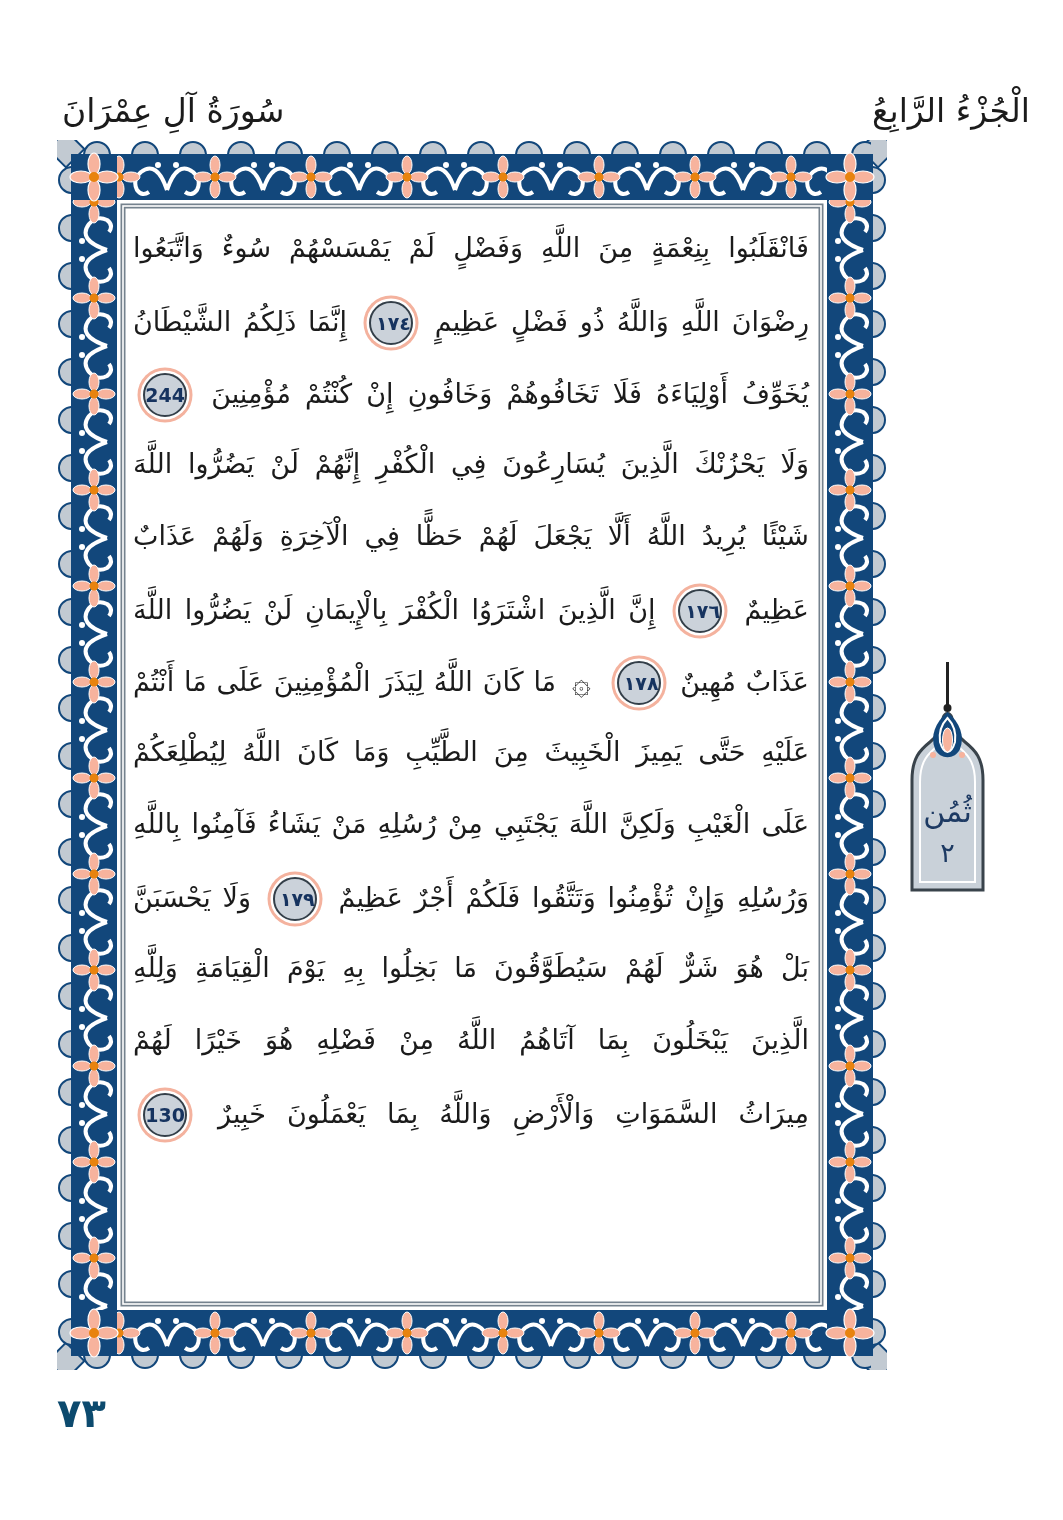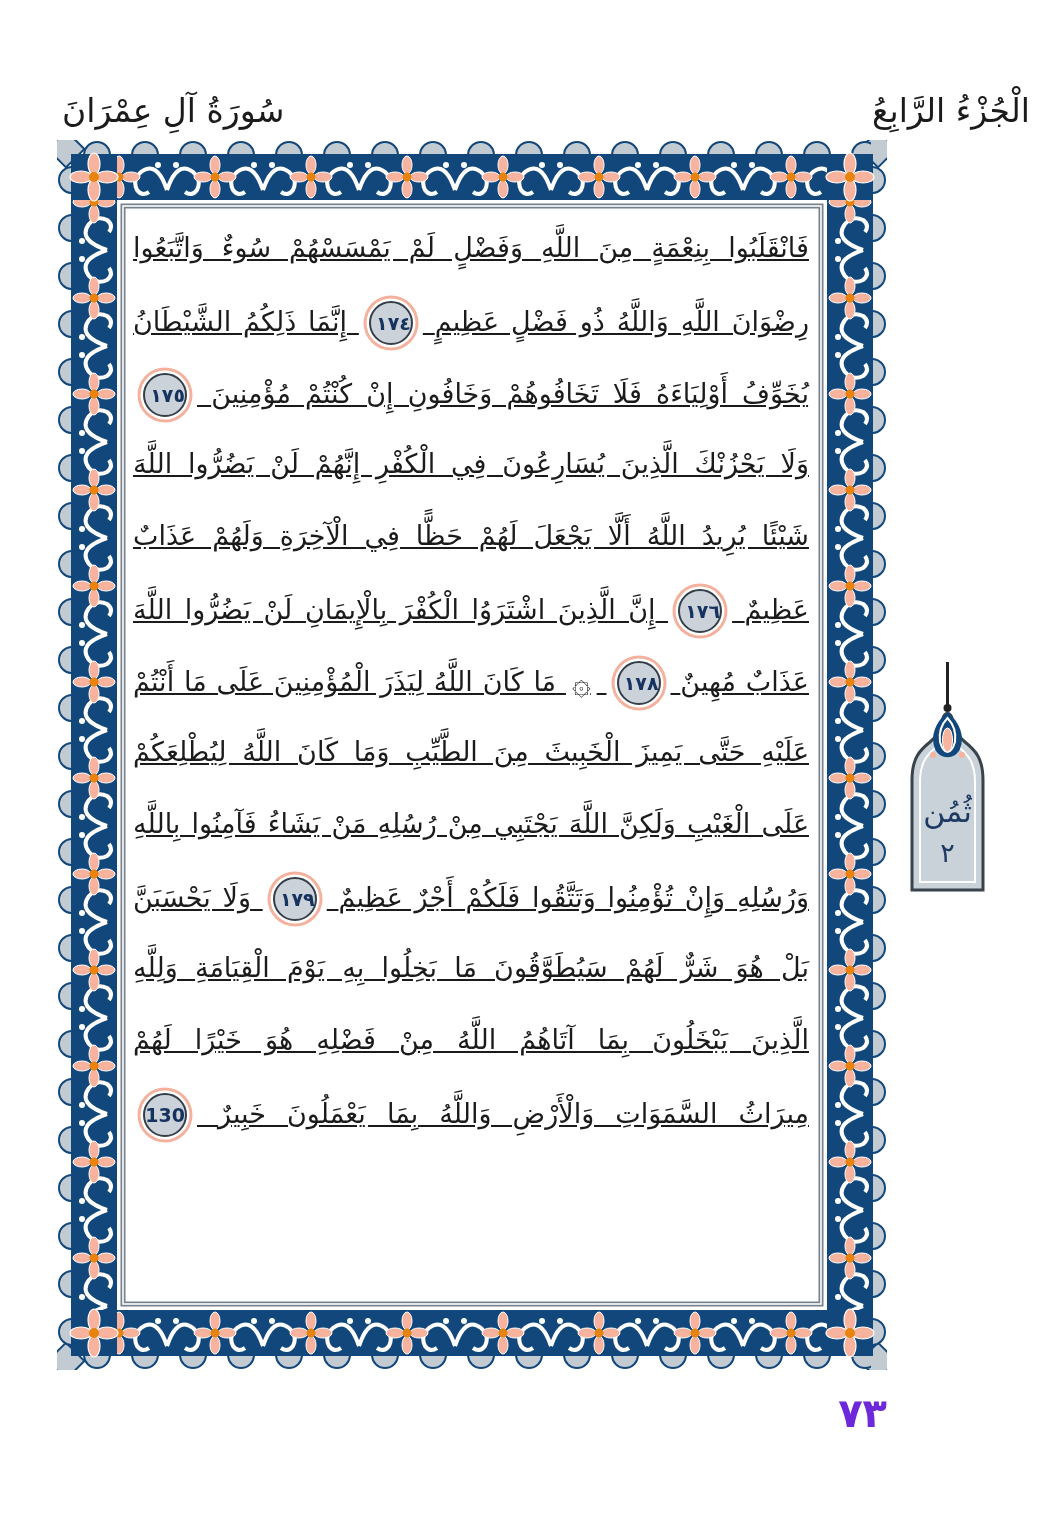--- a/index.html
+++ b/index.html
@@ -4,30 +4,30 @@
 <style>
   html,body{margin:0;padding:0;background:#ffffff;}
   #page{position:relative;width:1063px;height:1520px;background:#ffffff;overflow:hidden;
         font-family:"DejaVu Sans",sans-serif;color:#1b1b1b;}
   .hdr{position:absolute;top:64px;font-size:33px;direction:rtl;white-space:nowrap;color:#1b1b1b;margin-top:27px;}
   .hdr-left{left:62px;}
   .hdr-right{right:33px;}
   #frame{position:absolute;left:57px;top:140px;}
   #text-block{position:absolute;left:133px;top:212px;width:676px;}
   .qline{height:72px;line-height:72px;direction:rtl;text-align:justify;text-align-last:justify;
-         -moz-text-align-last:justify;font-size:27px;white-space:nowrap;color:#1b1b1b;text-decoration:underline;}
+         -moz-text-align-last:justify;font-size:27px;white-space:nowrap;color:#1b1b1b;}
   .qtext{letter-spacing:0;}
   .aya{display:inline-block;min-width:40px;height:40px;line-height:40px;border-radius:50%;
        background:#CBD2DA;color:#16335F;font-size:19px;text-align:center;vertical-align:middle;
        border:2px solid #343f49;box-shadow:0 0 0 2.5px #ffffff,0 0 0 5.5px #F4B29E;margin:17px 10px;
        font-weight:bold;}
   .rub{font-size:32px;vertical-align:middle;margin:0 6px;color:#1b1b1b;}
   #marker{position:absolute;left:896px;top:662px;}
-  #page-num{position:absolute;left:57px;top:1390px;width:830px;text-align:right;
-            font-size:40px;font-weight:bold;color:#6d28d9;}
+  #page-num{position:absolute;left:57px;top:1390px;width:830px;text-align:left;
+            font-size:40px;font-weight:bold;color:#0c4a6e;}
 </style>
 </head>
 <body>
 
 <div id="page">
 
   <div class="hdr hdr-left">سُورَةُ آلِ عِمْرَانَ</div>
   <div class="hdr hdr-right">الْجُزْءُ الرَّابِعُ</div>
 
   <svg id="frame" width="830" height="1230" viewBox="0 0 830 1230" xmlns="http://www.w3.org/2000/svg">
@@ -114,21 +114,21 @@
     <use href="#cornerFlower" transform="translate(37,1193)"></use>
     <use href="#cornerFlower" transform="translate(793,1193)"></use>
 
     <rect x="66" y="66" width="698" height="1098" fill="none" stroke="#75828E" stroke-width="5"></rect>
     <rect x="66" y="66" width="698" height="1098" fill="none" stroke="#ffffff" stroke-width="1.6"></rect>
   </svg>
 
   <div id="text-block">
       <div class="qline"><span class="qtext">فَانْقَلَبُوا بِنِعْمَةٍ مِنَ اللَّهِ وَفَضْلٍ لَمْ يَمْسَسْهُمْ سُوءٌ وَاتَّبَعُوا</span> </div>
       <div class="qline"><span class="qtext">رِضْوَانَ اللَّهِ وَاللَّهُ ذُو فَضْلٍ عَظِيمٍ</span> <span class="aya">١٧٤</span> <span class="qtext">إِنَّمَا ذَلِكُمُ الشَّيْطَانُ</span> </div>
-      <div class="qline"><span class="qtext">يُخَوِّفُ أَوْلِيَاءَهُ فَلَا تَخَافُوهُمْ وَخَافُونِ إِنْ كُنْتُمْ مُؤْمِنِينَ</span> <span class="aya">١٧٥</span> </div>
+      <div class="qline"><span class="qtext">يُخَوِّفُ أَوْلِيَاءَهُ فَلَا تَخَافُوهُمْ وَخَافُونِ إِنْ كُنْتُمْ مُؤْمِنِينَ</span> <span class="aya">244</span> </div>
       <div class="qline"><span class="qtext">وَلَا يَحْزُنْكَ الَّذِينَ يُسَارِعُونَ فِي الْكُفْرِ إِنَّهُمْ لَنْ يَضُرُّوا اللَّهَ</span> </div>
       <div class="qline"><span class="qtext">شَيْئًا يُرِيدُ اللَّهُ أَلَّا يَجْعَلَ لَهُمْ حَظًّا فِي الْآخِرَةِ وَلَهُمْ عَذَابٌ</span> </div>
       <div class="qline"><span class="qtext">عَظِيمٌ</span> <span class="aya">١٧٦</span> <span class="qtext">إِنَّ الَّذِينَ اشْتَرَوُا الْكُفْرَ بِالْإِيمَانِ لَنْ يَضُرُّوا اللَّهَ</span> </div>
       <div class="qline"><span class="qtext">عَذَابٌ مُهِينٌ</span> <span class="aya">١٧٨</span> <span class="rub">۞</span> <span class="qtext">مَا كَانَ اللَّهُ لِيَذَرَ الْمُؤْمِنِينَ عَلَى مَا أَنْتُمْ</span> </div>
       <div class="qline"><span class="qtext">عَلَيْهِ حَتَّى يَمِيزَ الْخَبِيثَ مِنَ الطَّيِّبِ وَمَا كَانَ اللَّهُ لِيُطْلِعَكُمْ</span> </div>
       <div class="qline"><span class="qtext">عَلَى الْغَيْبِ وَلَكِنَّ اللَّهَ يَجْتَبِي مِنْ رُسُلِهِ مَنْ يَشَاءُ فَآمِنُوا بِاللَّهِ</span> </div>
       <div class="qline"><span class="qtext">وَرُسُلِهِ وَإِنْ تُؤْمِنُوا وَتَتَّقُوا فَلَكُمْ أَجْرٌ عَظِيمٌ</span> <span class="aya">١٧٩</span> <span class="qtext">وَلَا يَحْسَبَنَّ</span> </div>
       <div class="qline"><span class="qtext">بَلْ هُوَ شَرٌّ لَهُمْ سَيُطَوَّقُونَ مَا بَخِلُوا بِهِ يَوْمَ الْقِيَامَةِ وَلِلَّهِ</span> </div>
       <div class="qline"><span class="qtext">الَّذِينَ يَبْخَلُونَ بِمَا آتَاهُمُ اللَّهُ مِنْ فَضْلِهِ هُوَ خَيْرًا لَهُمْ</span> </div>
       <div class="qline"><span class="qtext">مِيرَاثُ السَّمَوَاتِ وَالْأَرْضِ وَاللَّهُ بِمَا يَعْمَلُونَ خَبِيرٌ</span> <span class="aya">130</span> </div>

